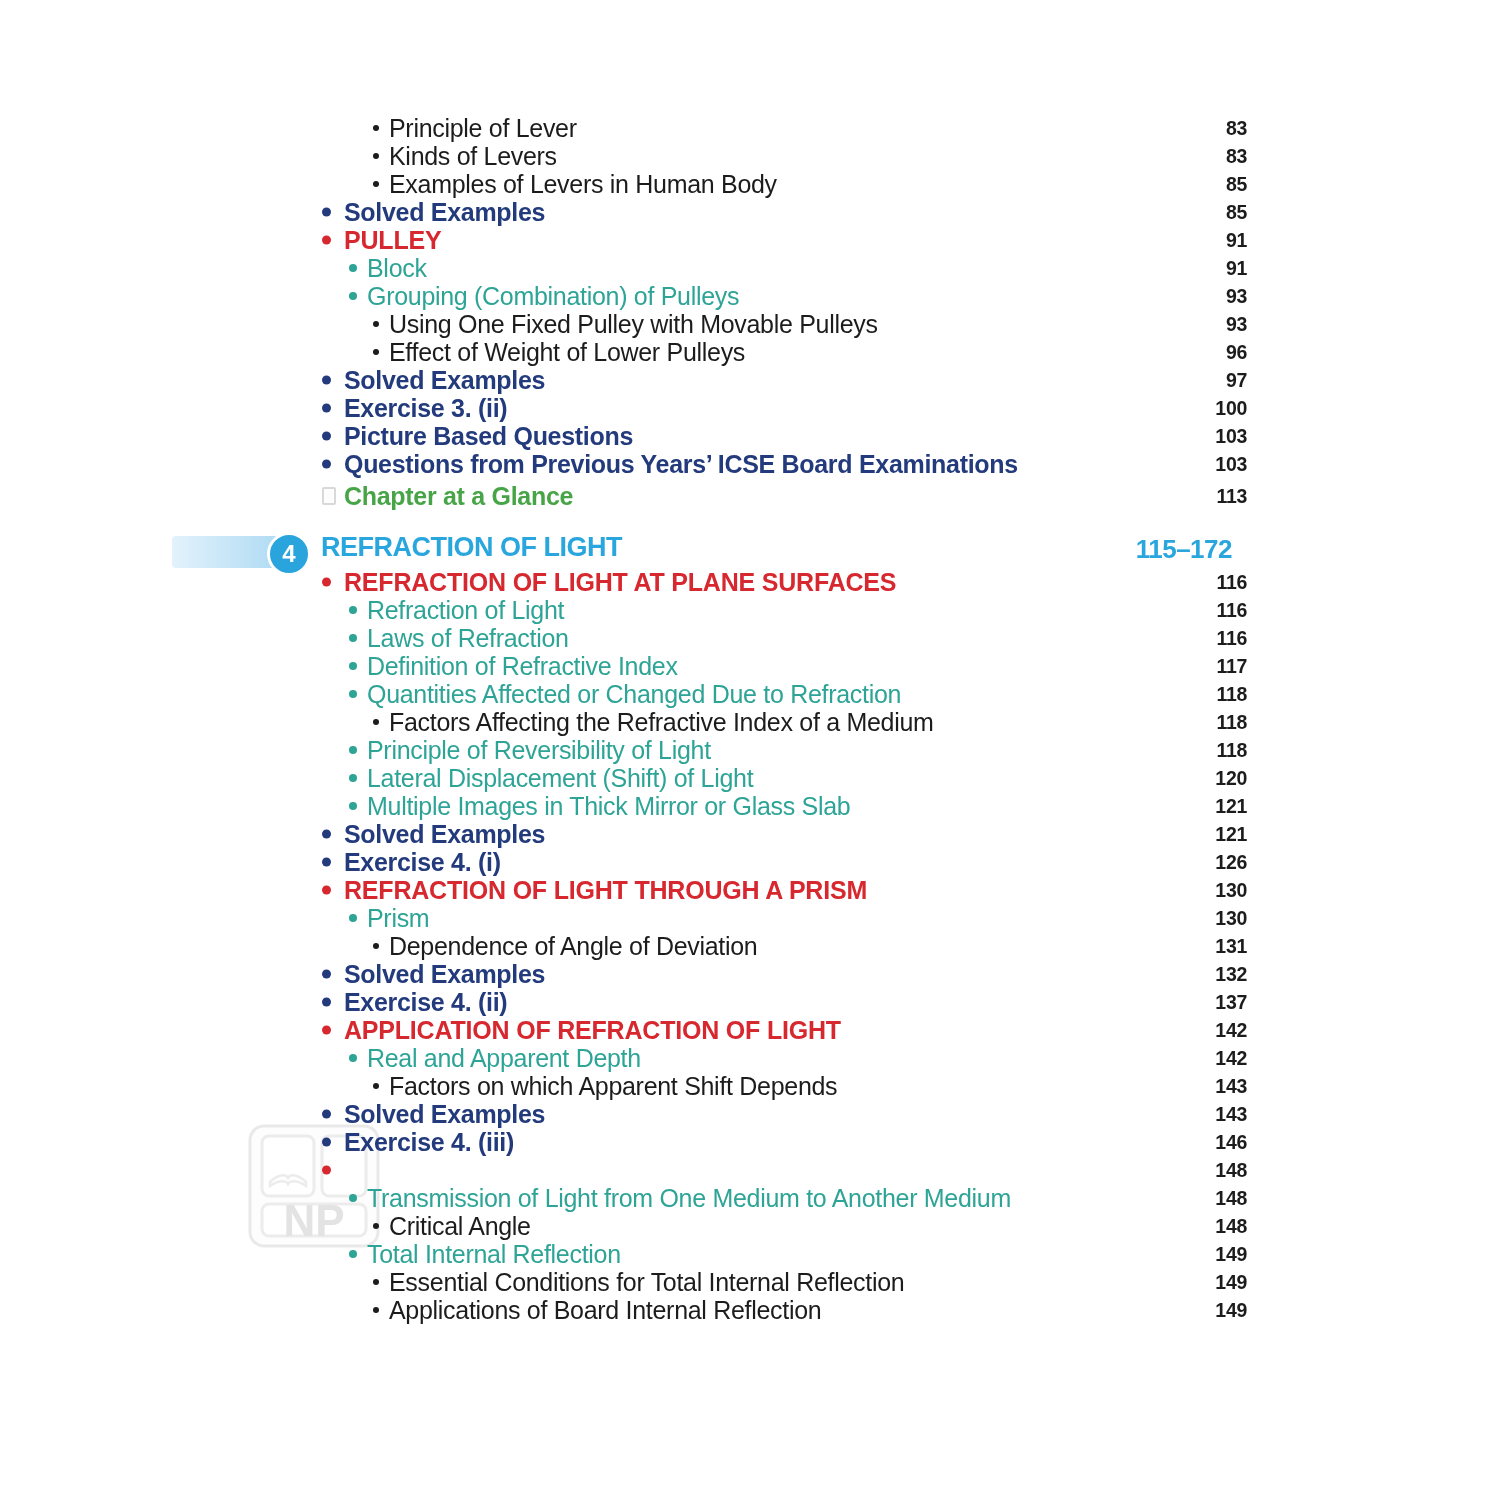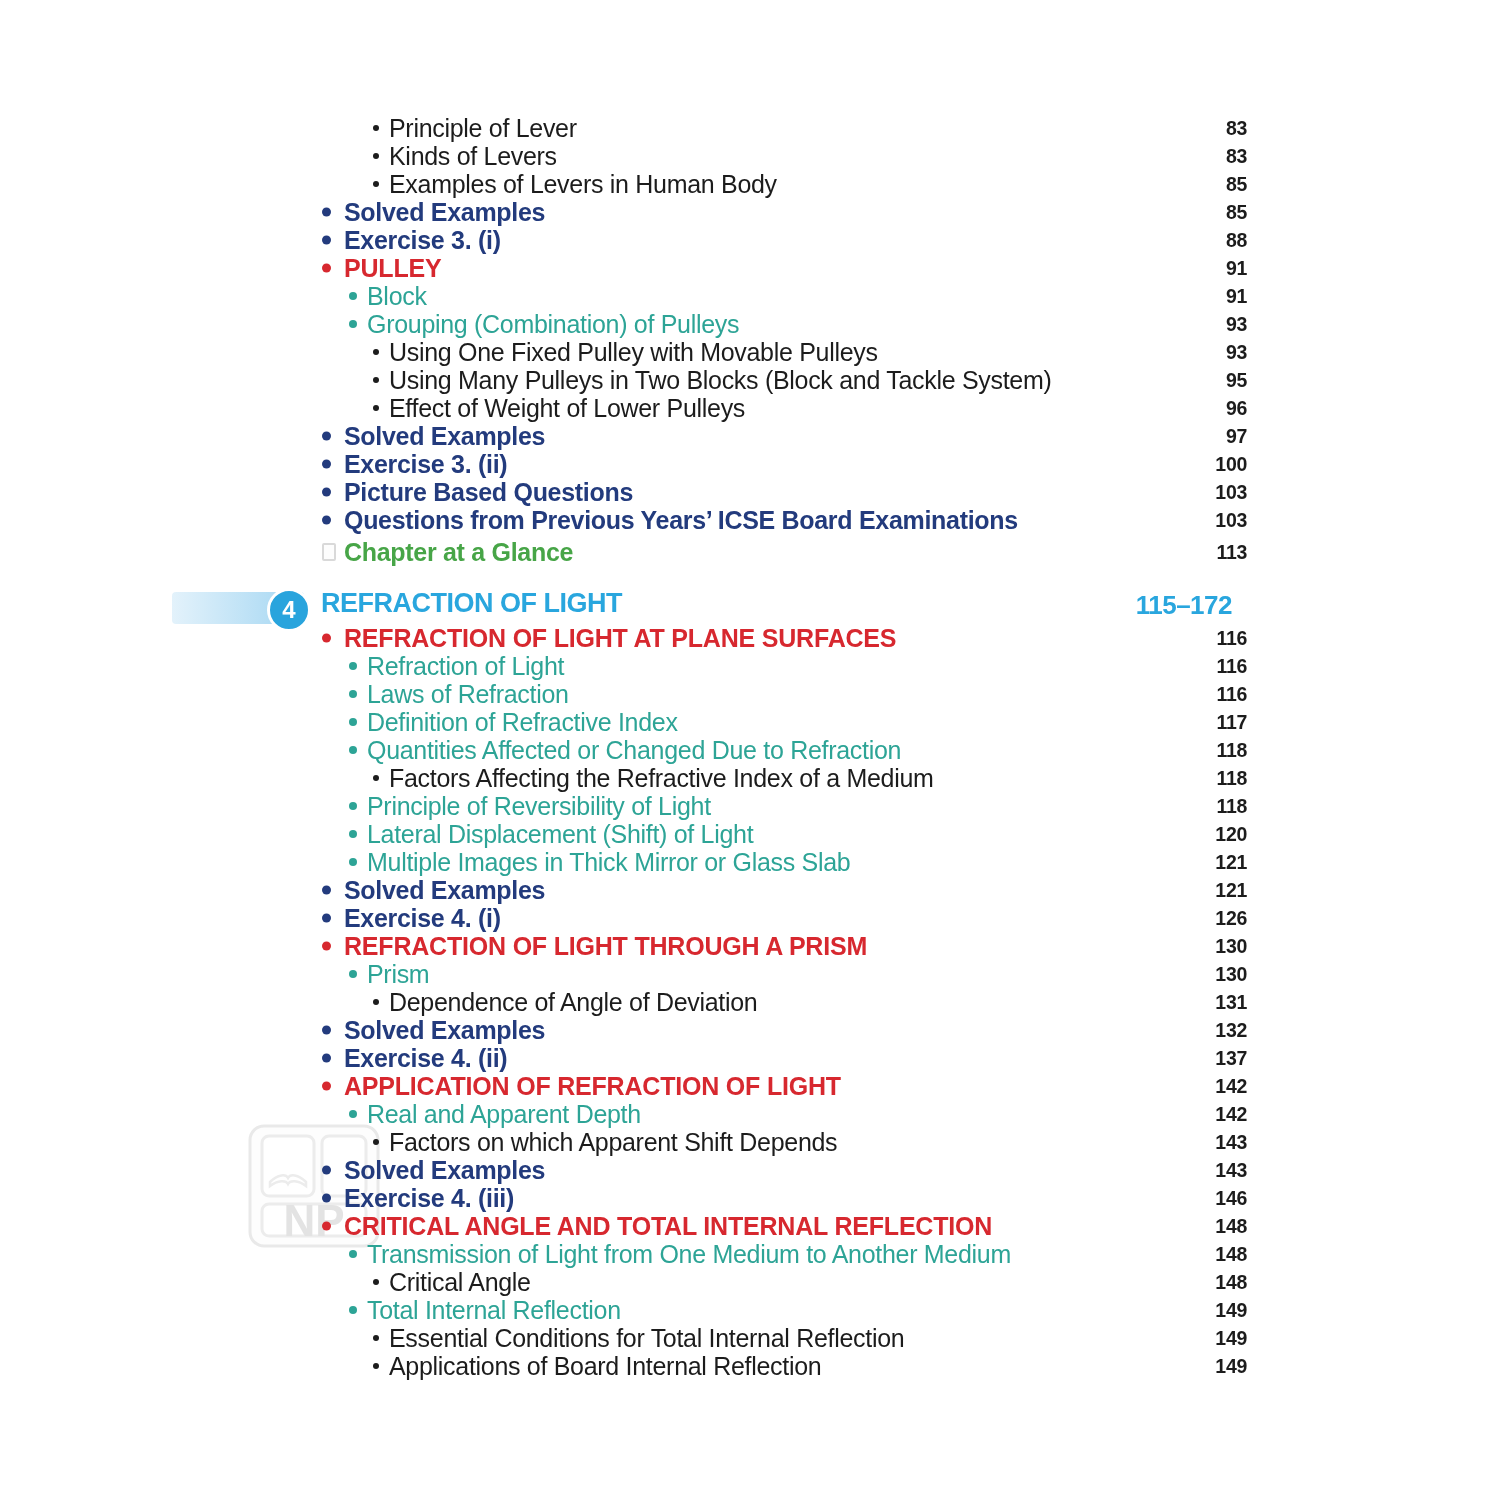--- a/index.html
+++ b/index.html
@@ -102,49 +102,39 @@
       <div class="row lvl3 s-plain">
         <span class="bullet"></span>
         <span class="label">Examples of Levers in Human Body</span>
         <span class="page-num">85</span>
       </div>
       <div class="row lvl1 s-feature">
         <span class="bullet"></span>
         <span class="label">Solved Examples</span>
         <span class="page-num">85</span>
       </div>
-      <div class="row lvl1 s-feature">
-        <span class="bullet"></span>
-        <span class="label">Exercise 3. (i)</span>
-        <span class="page-num">88</span>
-      </div>
       <div class="row lvl1 s-section">
         <span class="bullet"></span>
         <span class="label">PULLEY</span>
         <span class="page-num">91</span>
       </div>
       <div class="row lvl2 s-sub">
         <span class="bullet"></span>
         <span class="label">Block</span>
         <span class="page-num">91</span>
       </div>
       <div class="row lvl2 s-sub">
         <span class="bullet"></span>
         <span class="label">Grouping (Combination) of Pulleys</span>
         <span class="page-num">93</span>
       </div>
       <div class="row lvl3 s-plain">
         <span class="bullet"></span>
         <span class="label">Using One Fixed Pulley with Movable Pulleys</span>
         <span class="page-num">93</span>
-      </div>
-      <div class="row lvl3 s-plain">
-        <span class="bullet"></span>
-        <span class="label">Using Many Pulleys in Two Blocks (Block and Tackle System)</span>
-        <span class="page-num">95</span>
       </div>
       <div class="row lvl3 s-plain">
         <span class="bullet"></span>
         <span class="label">Effect of Weight of Lower Pulleys</span>
         <span class="page-num">96</span>
       </div>
       <div class="row lvl1 s-feature">
         <span class="bullet"></span>
         <span class="label">Solved Examples</span>
         <span class="page-num">97</span>
@@ -275,21 +265,20 @@
         <span class="label">Solved Examples</span>
         <span class="page-num">143</span>
       </div>
       <div class="row lvl1 s-feature">
         <span class="bullet"></span>
         <span class="label">Exercise 4. (iii)</span>
         <span class="page-num">146</span>
       </div>
       <div class="row lvl1 s-section">
         <span class="bullet"></span>
-        <span class="label">CRITICAL ANGLE AND TOTAL INTERNAL REFLECTION</span>
         <span class="page-num">148</span>
       </div>
       <div class="row lvl2 s-sub">
         <span class="bullet"></span>
         <span class="label">Transmission of Light from One Medium to Another Medium</span>
         <span class="page-num">148</span>
       </div>
       <div class="row lvl3 s-plain">
         <span class="bullet"></span>
         <span class="label">Critical Angle</span>

